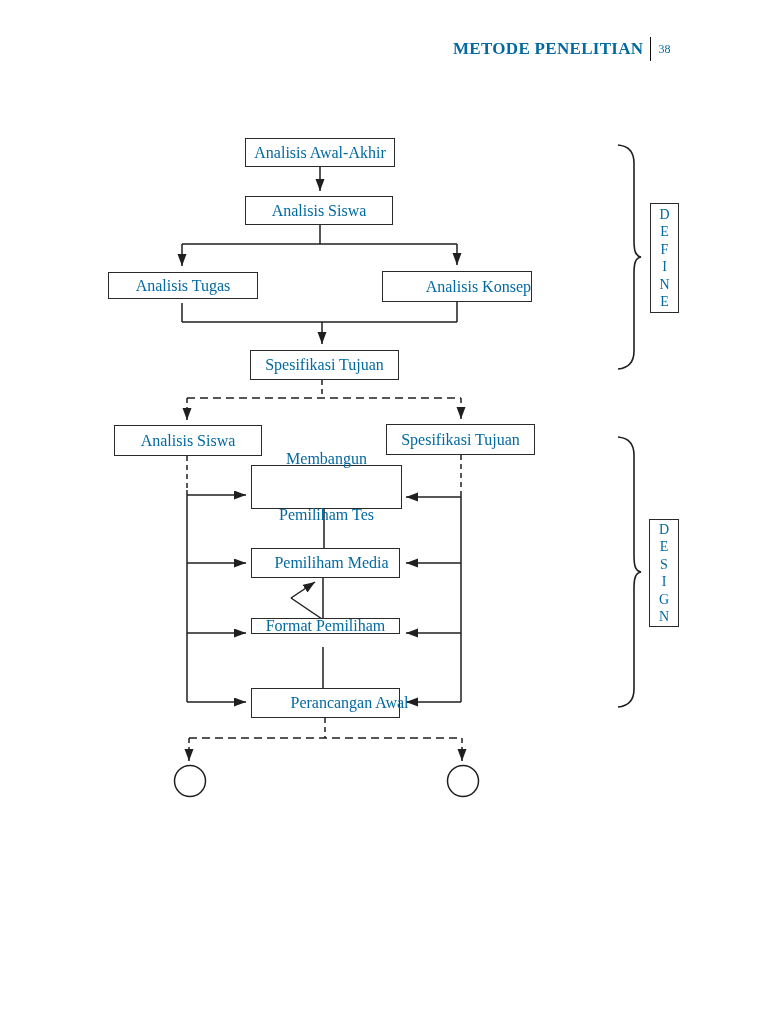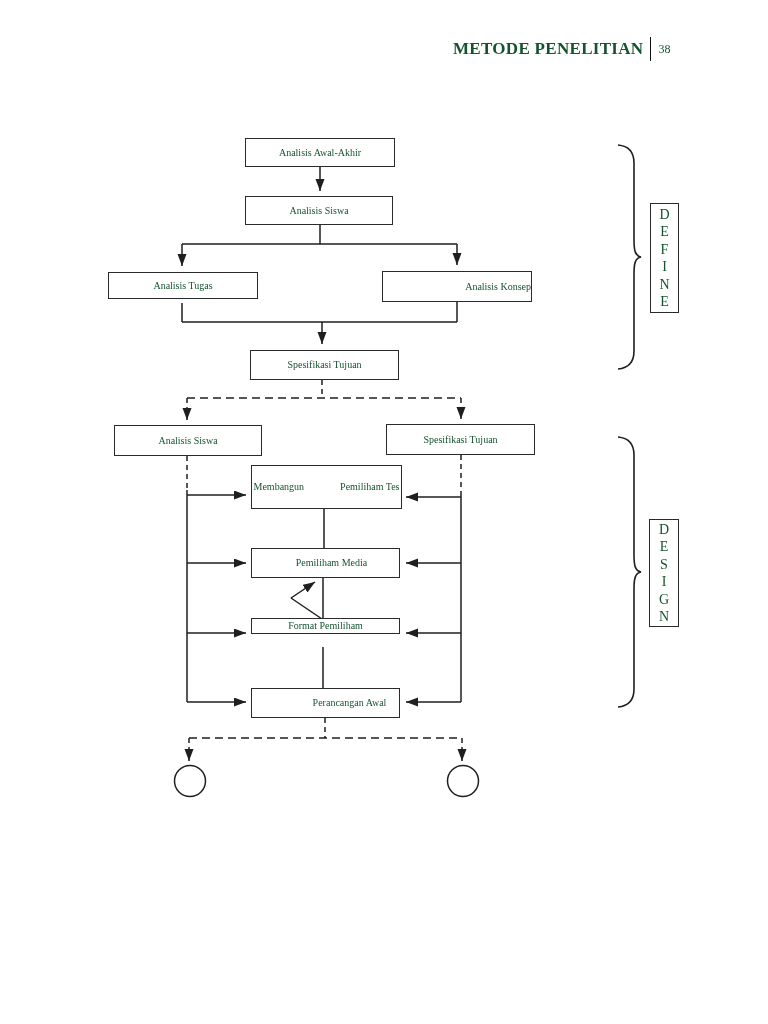--- a/index.html
+++ b/index.html
@@ -1,33 +1,33 @@
 <!DOCTYPE html>
 <html><head>
 <meta charset="utf-8">
 <style>
   html,body{margin:0;padding:0;background:#ffffff;}
   #page{
     position:relative;width:768px;height:1024px;background:#ffffff;
-    font-family:"Liberation Serif", serif;color:#14532d;overflow:hidden;
+    font-family:"Liberation Serif", serif;color:#0369a1;overflow:hidden;
   }
   #diagram-svg{position:absolute;left:0;top:0;z-index:0;}
   .hdr{
     position:absolute;left:453px;top:36px;height:26px;z-index:2;
     display:flex;align-items:center;gap:7px;
   }
   .hdr .title{font-weight:bold;font-size:17px;letter-spacing:.3px;white-space:nowrap;}
   .hdr .vbar{display:inline-block;width:0;height:24px;border-left:1.6px solid #111;}
   .hdr .pageno{font-size:12px;}
   .fbox{
     position:absolute;z-index:1;box-sizing:border-box;background:#ffffff;
     border:1.6px solid #2a2a2a;display:flex;align-items:center;justify-content:center;
-    font-size:10px;text-align:center;line-height:1.2;white-space:nowrap;
+    font-size:16px;text-align:center;line-height:1.2;white-space:nowrap;
   }
-  .fbox.two-line{flex-direction:row;line-height:20px;white-space:normal;gap:36px;}
+  .fbox.two-line{flex-direction:column;line-height:20px;white-space:normal;gap:36px;}
   .phasebox{
     position:absolute;z-index:1;box-sizing:border-box;background:#ffffff;
     border:1.4px solid #2a2a2a;display:flex;flex-direction:column;
     align-items:center;justify-content:center;font-size:14px;line-height:17.5px;
   }
   
   #b-awal{left:245px;top:138px;width:150px;height:29px;}
   #b-siswa1{left:245px;top:196px;width:148px;height:29px;}
   #b-tugas{left:108px;top:272px;width:150px;height:27px;}
   #b-konsep{left:382px;top:271px;width:150px;height:31px;justify-content:flex-end;}

